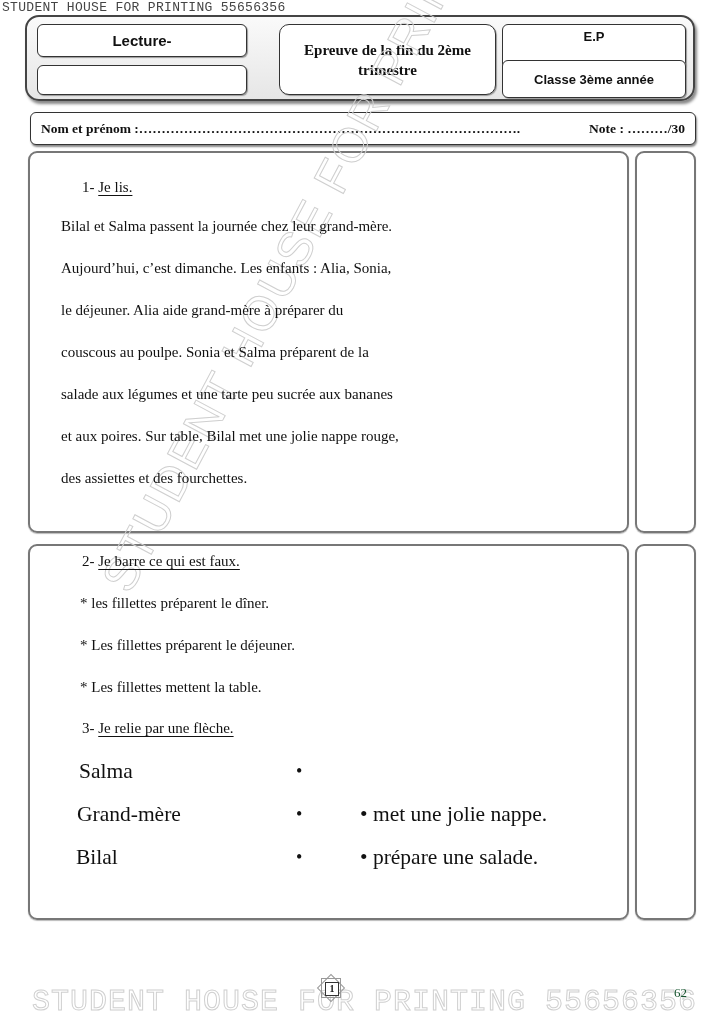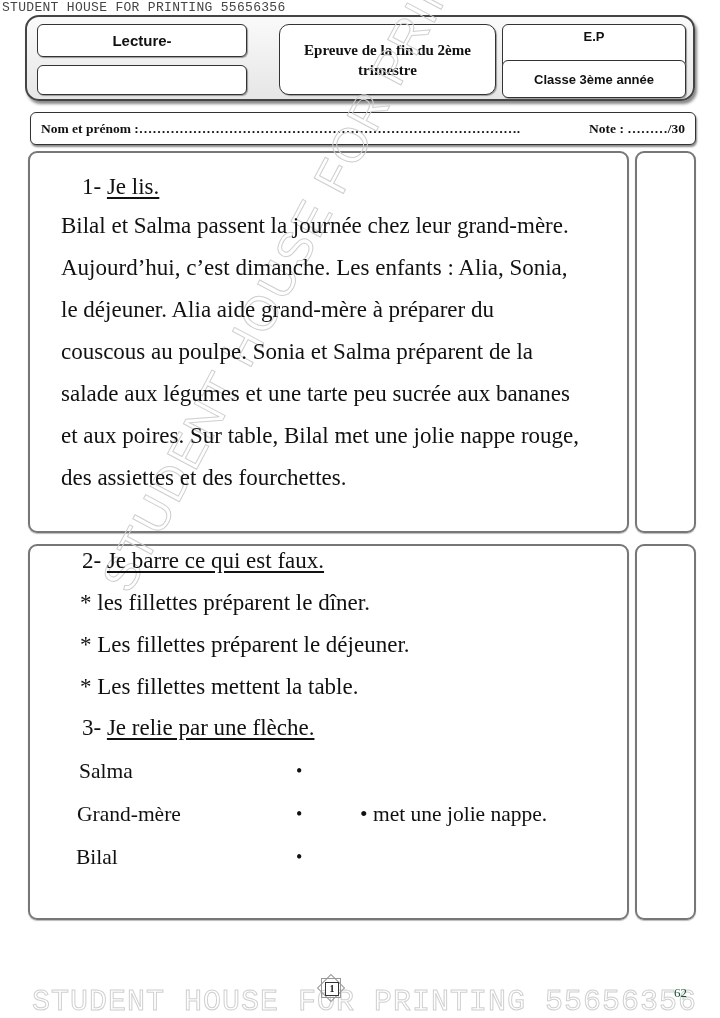--- a/index.html
+++ b/index.html
@@ -49,21 +49,21 @@
   .panel {
     position: absolute; border: 2px solid #777; border-radius: 9px;
     box-sizing: border-box; background: transparent;
     box-shadow: 0 1px 1px #bbb;
   }
   .p1 { left: 28px; top: 151px; width: 601px; height: 382px; }
   .p1s { left: 635px; top: 151px; width: 61px; height: 382px; }
   .p2 { left: 28px; top: 544px; width: 601px; height: 376px; }
   .p2s { left: 635px; top: 544px; width: 61px; height: 376px; }
 
-  .txt { position: absolute; font-size: 23px; line-height: 42px; white-space: nowrap; color: #111; }
+  .txt { position: absolute; font-size: 15px; line-height: 42px; white-space: nowrap; color: #111; }
   .u { text-decoration: underline; text-underline-offset: 3px; }
 
   .q1title { left: 82px; top: 166px; }
   .para { left: 61px; top: 205px; }
   .para div { height: 42px; }
 
   .q2title { left: 82px; top: 540px; }
   .stmt { left: 80px; }
   .q3title { left: 82px; top: 707px; }
 
@@ -151,20 +151,21 @@
   <span class="m-dot">•</span>
 </div>
 <div class="match-row" style="top:793px">
   <span class="m-left" style="left:77px">Grand-mère</span>
   <span class="m-dot">•</span>
   <span class="m-right">• met une jolie nappe.</span>
 </div>
 <div class="match-row" style="top:836px">
   <span class="m-left" style="left:76px">Bilal</span>
   <span class="m-dot">•</span>
+  <span class="m-right">• prépare une salade.</span>
 </div>
 
 <div class="bottom-wm">STUDENT HOUSE FOR PRINTING 55656356</div>
 <div class="page-badge">
   <div class="sq"></div>
   <div class="sq2"></div>
   <div class="num">1</div>
 </div>
 <div class="page-code" style="color: #14532d;">62</div>
 

